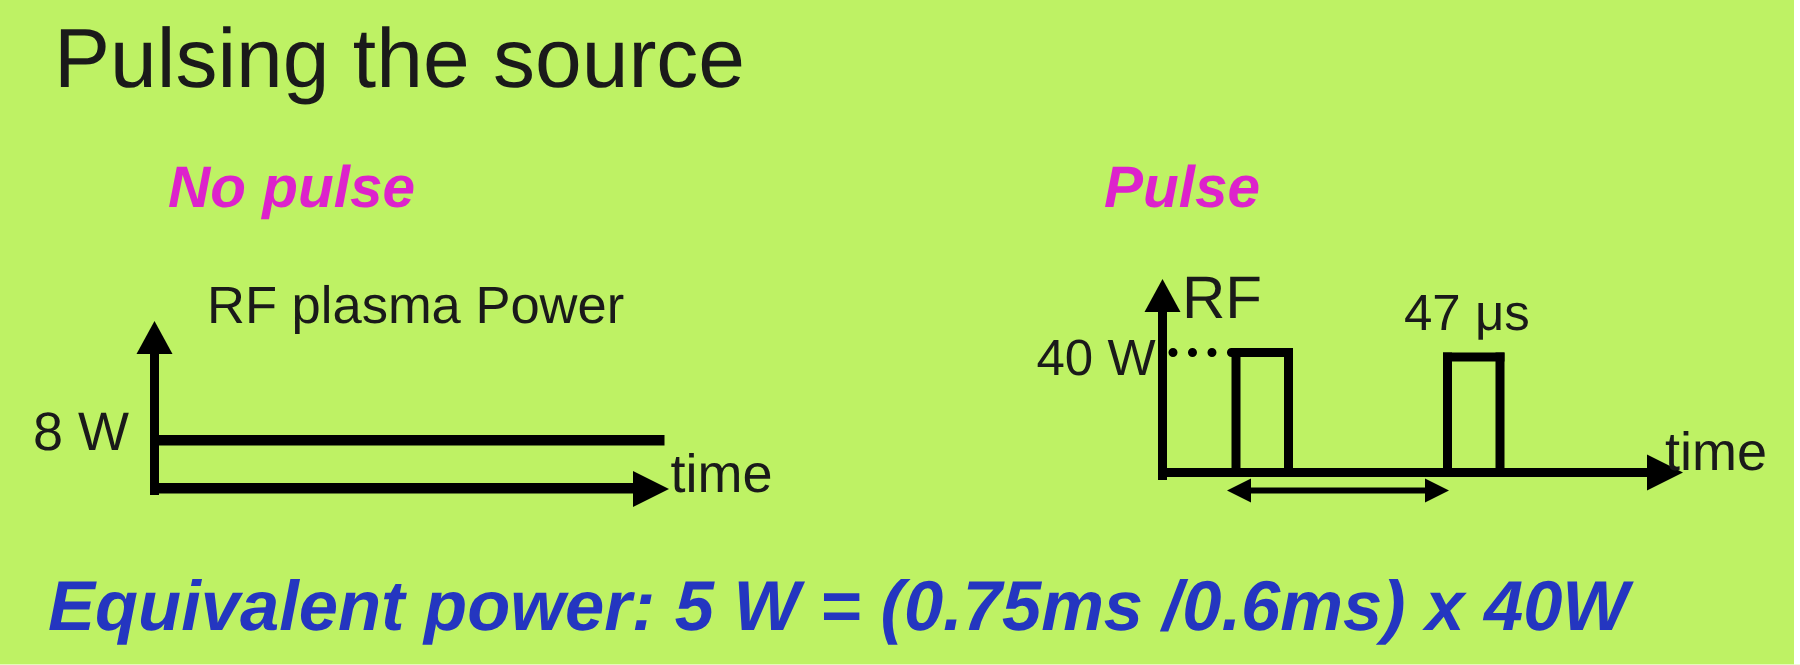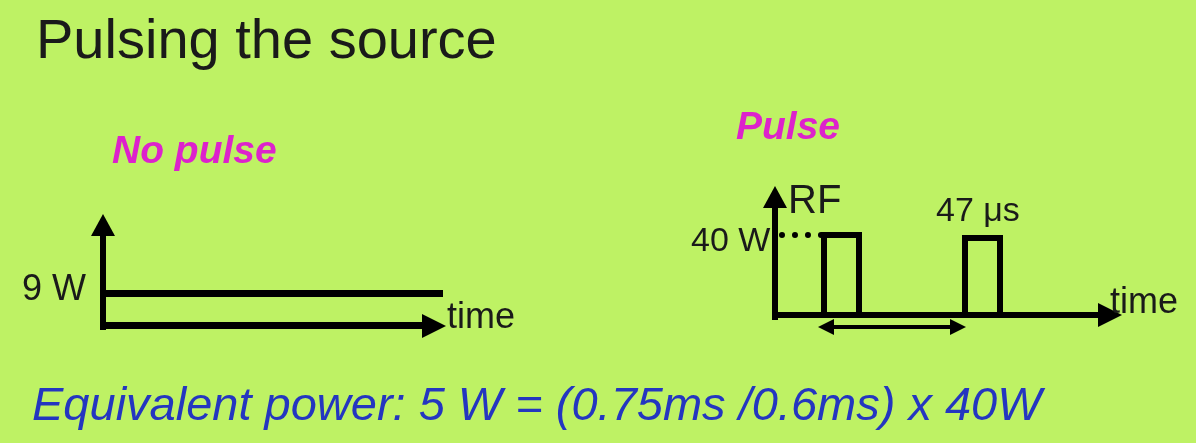--- a/index.html
+++ b/index.html
@@ -3,45 +3,46 @@
 <meta charset="utf-8">
 <style>
   html,body{margin:0;padding:0;background:#ffffff;}
   .slide{
     position:relative;width:1196px;height:443px;background:#bef264;overflow:hidden;
     font-family:"Liberation Sans",sans-serif;color:var(--text,#1a1a1a);
   }
   .abs{position:absolute;white-space:nowrap;}
   .title{left:36px;top:10px;font-size:56px;line-height:1.05;color:var(--text,#1a1a1a);}
   .heading{font-size:39px;font-weight:bold;font-style:italic;color:var(--magenta,#dd22cc);line-height:1.0;}
-  .hL{left:112px;top:106px;margin-top:24px;}
+  .hL{left:112px;top:106px;}
   .hR{left:736px;top:106px;}
   .lbl{font-size:36px;line-height:1.0;color:var(--text,#1a1a1a);}
   .vline{width:6px;background:var(--ink,#000);}
   .hline{background:var(--ink,#000);}
   .arrow-up{width:0;height:0;border-left:12px solid transparent;border-right:12px solid transparent;border-bottom:22px solid var(--ink,#000);}
   .arrow-right{width:0;height:0;border-top:12px solid transparent;border-bottom:12px solid transparent;border-left:24px solid var(--ink,#000);}
   .dhead-l{width:0;height:0;border-top:8px solid transparent;border-bottom:8px solid transparent;border-right:16px solid var(--ink,#000);}
   .dhead-r{width:0;height:0;border-top:8px solid transparent;border-bottom:8px solid transparent;border-left:16px solid var(--ink,#000);}
   .dots{height:0;border-top:6px dotted var(--ink,#000);}
   .pulse{box-sizing:border-box;border:6px solid var(--ink,#000);border-bottom:none;background:transparent;}
-  .formula{left:32px;top:378px;font-size:47px;font-style:italic;line-height:1.1;color:var(--blue,#2436c0);}
+  .formula{left:32px;top:378px;font-size:47px;font-style:italic;line-height:1.1;color:var(--blue,#2436c0);font-weight:bold;}
 </style>
 </head>
 <body>
 
 <div class="slide">
 
   <div class="abs title">Pulsing the source</div>
 
   <div class="abs heading hL">No pulse</div>
   <div class="abs heading hR">Pulse</div>
 
+  <div class="abs lbl" style="left:138px;top:186px;font-size:35px">RF plasma Power</div>
 
-  <div class="abs lbl" style="left:22px;top:270px">9 W</div>
+  <div class="abs lbl" style="left:22px;top:270px">8 W</div>
 
   <div class="abs vline" style="left:100px;top:228px;height:102px"></div>
   <div class="abs arrow-up" style="left:91px;top:214px"></div>
 
   <div class="abs hline" style="left:103px;top:290px;width:340px;height:7px"></div>
 
   <div class="abs hline" style="left:100px;top:322px;width:322px;height:7px"></div>
   <div class="abs arrow-right" style="left:422px;top:314px"></div>
   <div class="abs lbl" style="left:447px;top:298px">time</div>
 

